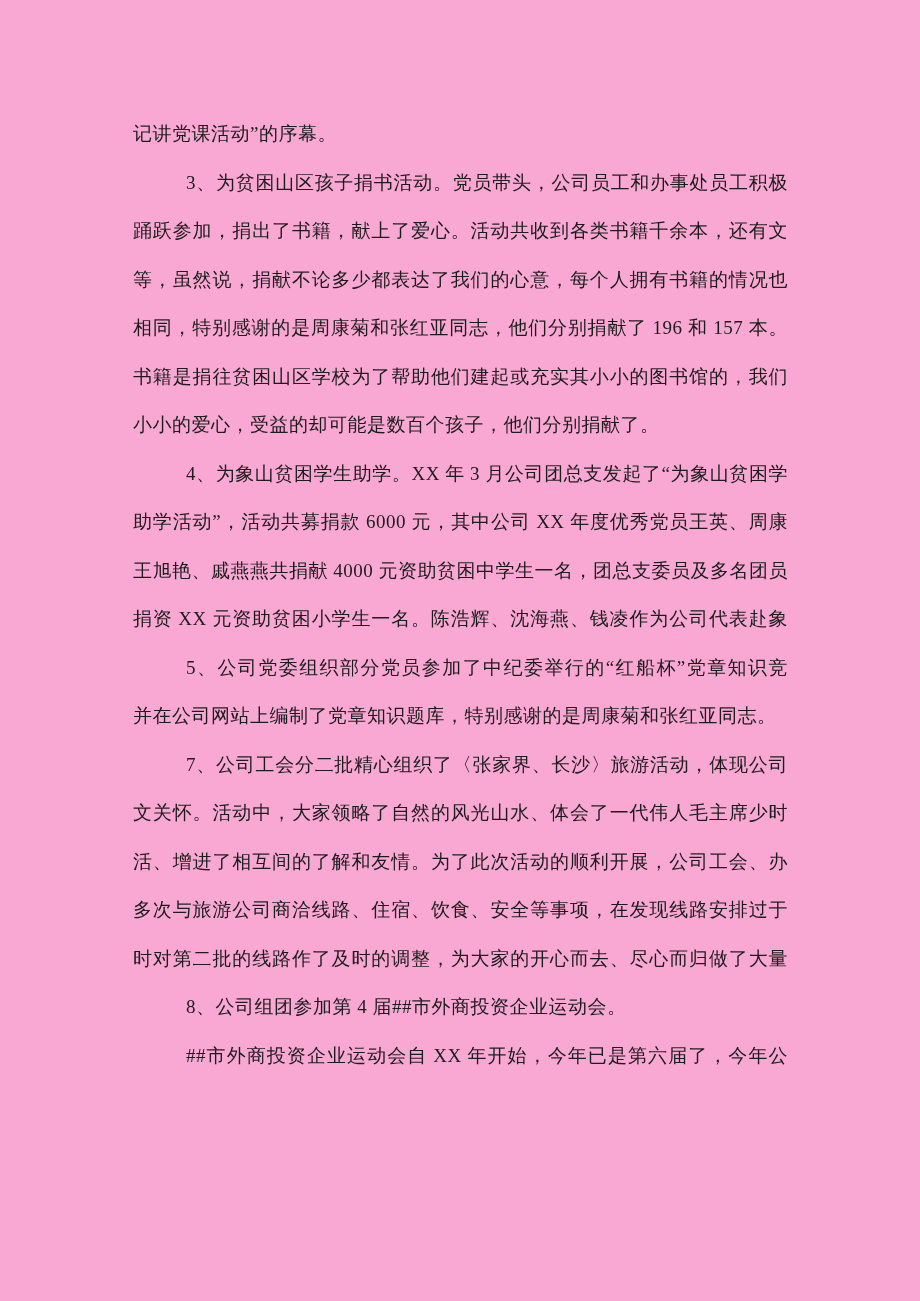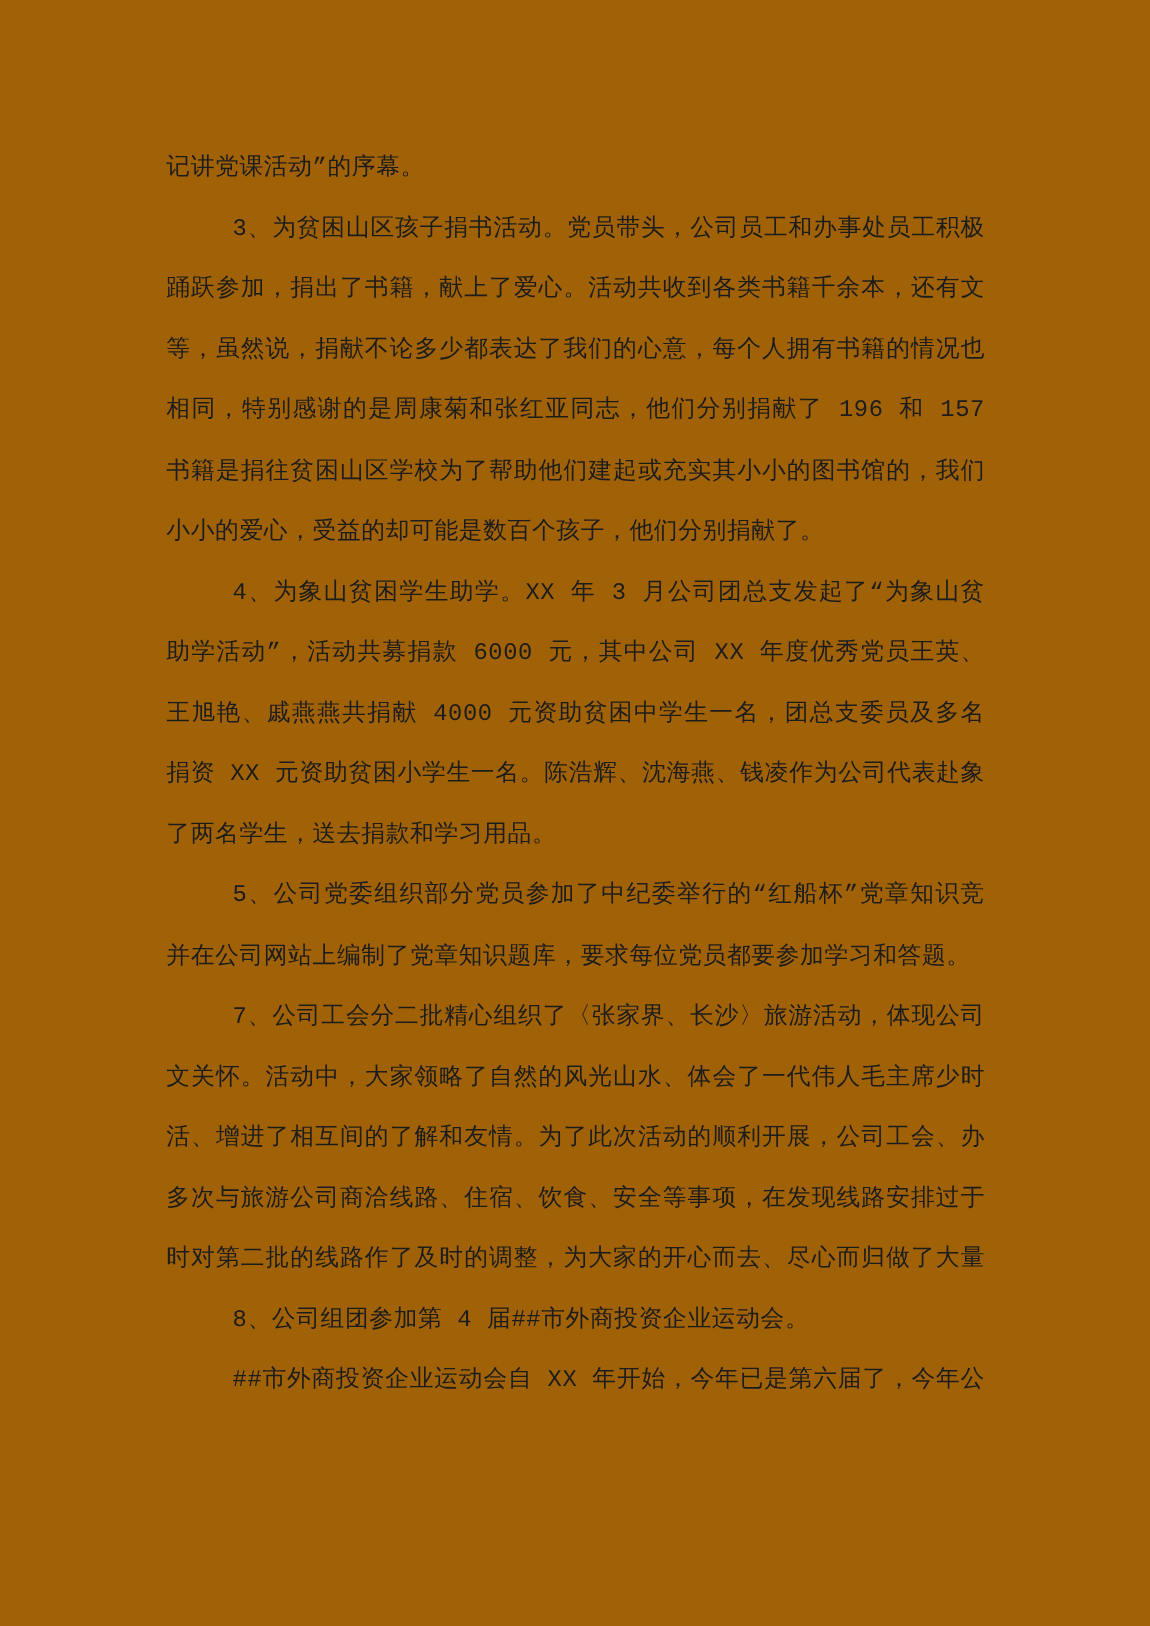--- a/index.html
+++ b/index.html
@@ -7,22 +7,21 @@
     width: 920px;
     height: 1301px;
     background: #ffffff;
     overflow: hidden;
     font-family: "Liberation Serif", "DejaVu Serif", serif;
   }
   .page {
     position: relative;
     width: 920px;
     height: 1301px;
-    background: #a16207;
-    font-family: Liberation Mono, monospace;
+    background: #f9a8d4;
   }
   .doc {
     position: absolute;
     top: 110px;
     left: 133px;
     width: 655px;
     color: #1c1c1c;
   }
   .line {
     font-size: 19px;
@@ -56,25 +55,24 @@
         <div class="line full">等，虽然说，捐献不论多少都表达了我们的心意，每个人拥有书籍的情况也各不</div>
         <div class="line full">相同，特别感谢的是周康菊和张红亚同志，他们分别捐献了 196 和 157 本。这些</div>
         <div class="line full">书籍是捐往贫困山区学校为了帮助他们建起或充实其小小的图书馆的，我们一份</div>
         <div class="line">小小的爱心，受益的却可能是数百个孩子，他们分别捐献了。</div>
       </div>
       <div>
         <div class="line full indent">4、为象山贫困学生助学。XX 年 3 月公司团总支发起了“为象山贫困学生</div>
         <div class="line full">助学活动”，活动共募捐款 6000 元，其中公司 XX 年度优秀党员王英、周康菊、</div>
         <div class="line full">王旭艳、戚燕燕共捐献 4000 元资助贫困中学生一名，团总支委员及多名团员青年</div>
         <div class="line full">捐资 XX 元资助贫困小学生一名。陈浩辉、沈海燕、钱凌作为公司代表赴象山看望</div>
-        <div class="line">了两名学生，送去捐款和学习用品。</div>
       </div>
       <div>
         <div class="line full indent">5、公司党委组织部分党员参加了中纪委举行的“红船杯”党章知识竞答。</div>
-        <div class="line">并在公司网站上编制了党章知识题库，要求每位党员都要参加学习和答题。</div>
+        <div class="line">并在公司网站上编制了党章知识题库，特别感谢的是周康菊和张红亚同志。</div>
       </div>
       <div>
         <div class="line full indent">7、公司工会分二批精心组织了〈张家界、长沙〉旅游活动，体现公司的人</div>
         <div class="line full">文关怀。活动中，大家领略了自然的风光山水、体会了一代伟人毛主席少时的生</div>
         <div class="line full">活、增进了相互间的了解和友情。为了此次活动的顺利开展，公司工会、办公室</div>
         <div class="line full">多次与旅游公司商洽线路、住宿、饮食、安全等事项，在发现线路安排过于劳累</div>
         <div class="line full">时对第二批的线路作了及时的调整，为大家的开心而去、尽心而归做了大量的具</div>
       </div>
       <div>
         <div class="line indent">8、公司组团参加第 4 届##市外商投资企业运动会。</div>

